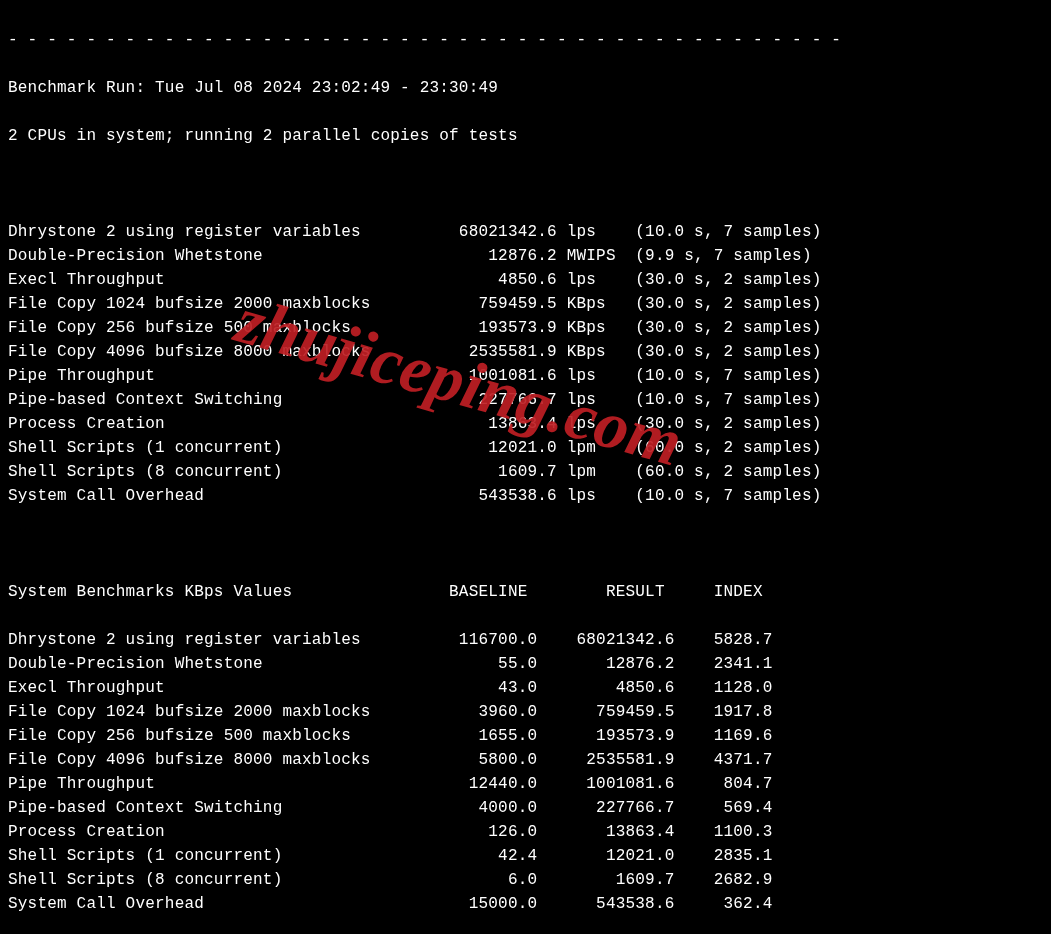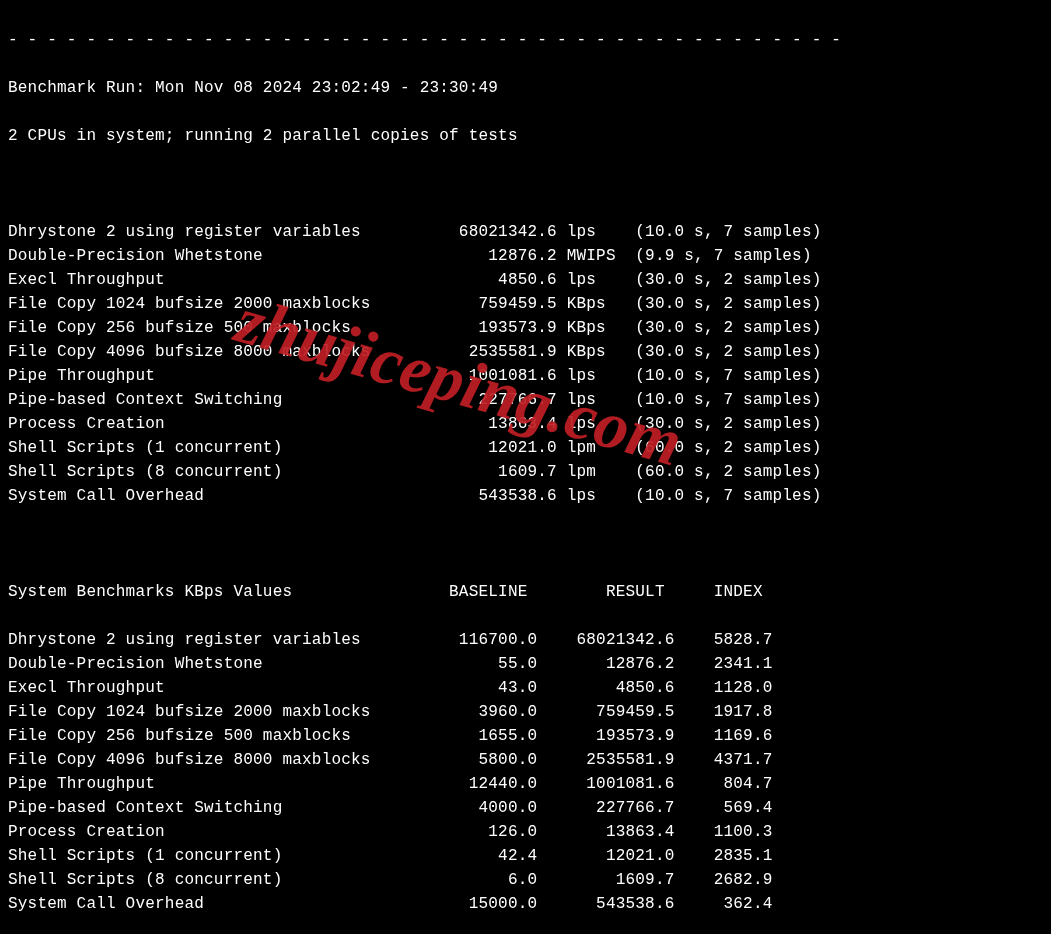--- a/index.html
+++ b/index.html
@@ -34,21 +34,21 @@
     pointer-events: none;
     opacity: 0.92;
     letter-spacing: 0;
   }
 </style>
 </head>
 <body>
 
 <div class="terminal">
 <div class="line">- - - - - - - - - - - - - - - - - - - - - - - - - - - - - - - - - - - - - - - - - - -</div>
-<div class="line">Benchmark Run: Mon Nov 08 2024 23:02:49 - 23:30:49</div>
+<div class="line">Benchmark Run: Tue Jul 08 2024 23:02:49 - 23:30:49</div>
 <div class="line">2 CPUs in system; running 2 parallel copies of tests</div>
 <div class="line"> </div>
 <div id="results-block"><div class="line">Dhrystone 2 using register variables          68021342.6 lps    (10.0 s, 7 samples)</div><div class="line">Double-Precision Whetstone                       12876.2 MWIPS  (9.9 s, 7 samples)</div><div class="line">Execl Throughput                                  4850.6 lps    (30.0 s, 2 samples)</div><div class="line">File Copy 1024 bufsize 2000 maxblocks           759459.5 KBps   (30.0 s, 2 samples)</div><div class="line">File Copy 256 bufsize 500 maxblocks             193573.9 KBps   (30.0 s, 2 samples)</div><div class="line">File Copy 4096 bufsize 8000 maxblocks          2535581.9 KBps   (30.0 s, 2 samples)</div><div class="line">Pipe Throughput                                1001081.6 lps    (10.0 s, 7 samples)</div><div class="line">Pipe-based Context Switching                    227766.7 lps    (10.0 s, 7 samples)</div><div class="line">Process Creation                                 13863.4 lps    (30.0 s, 2 samples)</div><div class="line">Shell Scripts (1 concurrent)                     12021.0 lpm    (60.0 s, 2 samples)</div><div class="line">Shell Scripts (8 concurrent)                      1609.7 lpm    (60.0 s, 2 samples)</div><div class="line">System Call Overhead                            543538.6 lps    (10.0 s, 7 samples)</div></div>
 <div class="line"> </div>
 <div class="line" id="index-header-line">System Benchmarks KBps Values                BASELINE        RESULT     INDEX</div>
 <div id="index-block"><div class="line">Dhrystone 2 using register variables          116700.0    68021342.6    5828.7</div><div class="line">Double-Precision Whetstone                        55.0       12876.2    2341.1</div><div class="line">Execl Throughput                                  43.0        4850.6    1128.0</div><div class="line">File Copy 1024 bufsize 2000 maxblocks           3960.0      759459.5    1917.8</div><div class="line">File Copy 256 bufsize 500 maxblocks             1655.0      193573.9    1169.6</div><div class="line">File Copy 4096 bufsize 8000 maxblocks           5800.0     2535581.9    4371.7</div><div class="line">Pipe Throughput                                12440.0     1001081.6     804.7</div><div class="line">Pipe-based Context Switching                    4000.0      227766.7     569.4</div><div class="line">Process Creation                                 126.0       13863.4    1100.3</div><div class="line">Shell Scripts (1 concurrent)                      42.4       12021.0    2835.1</div><div class="line">Shell Scripts (8 concurrent)                       6.0        1609.7    2682.9</div><div class="line">System Call Overhead                           15000.0      543538.6     362.4</div></div>
 
 
 <div class="watermark">zhujiceping.com</div>
 </div>

